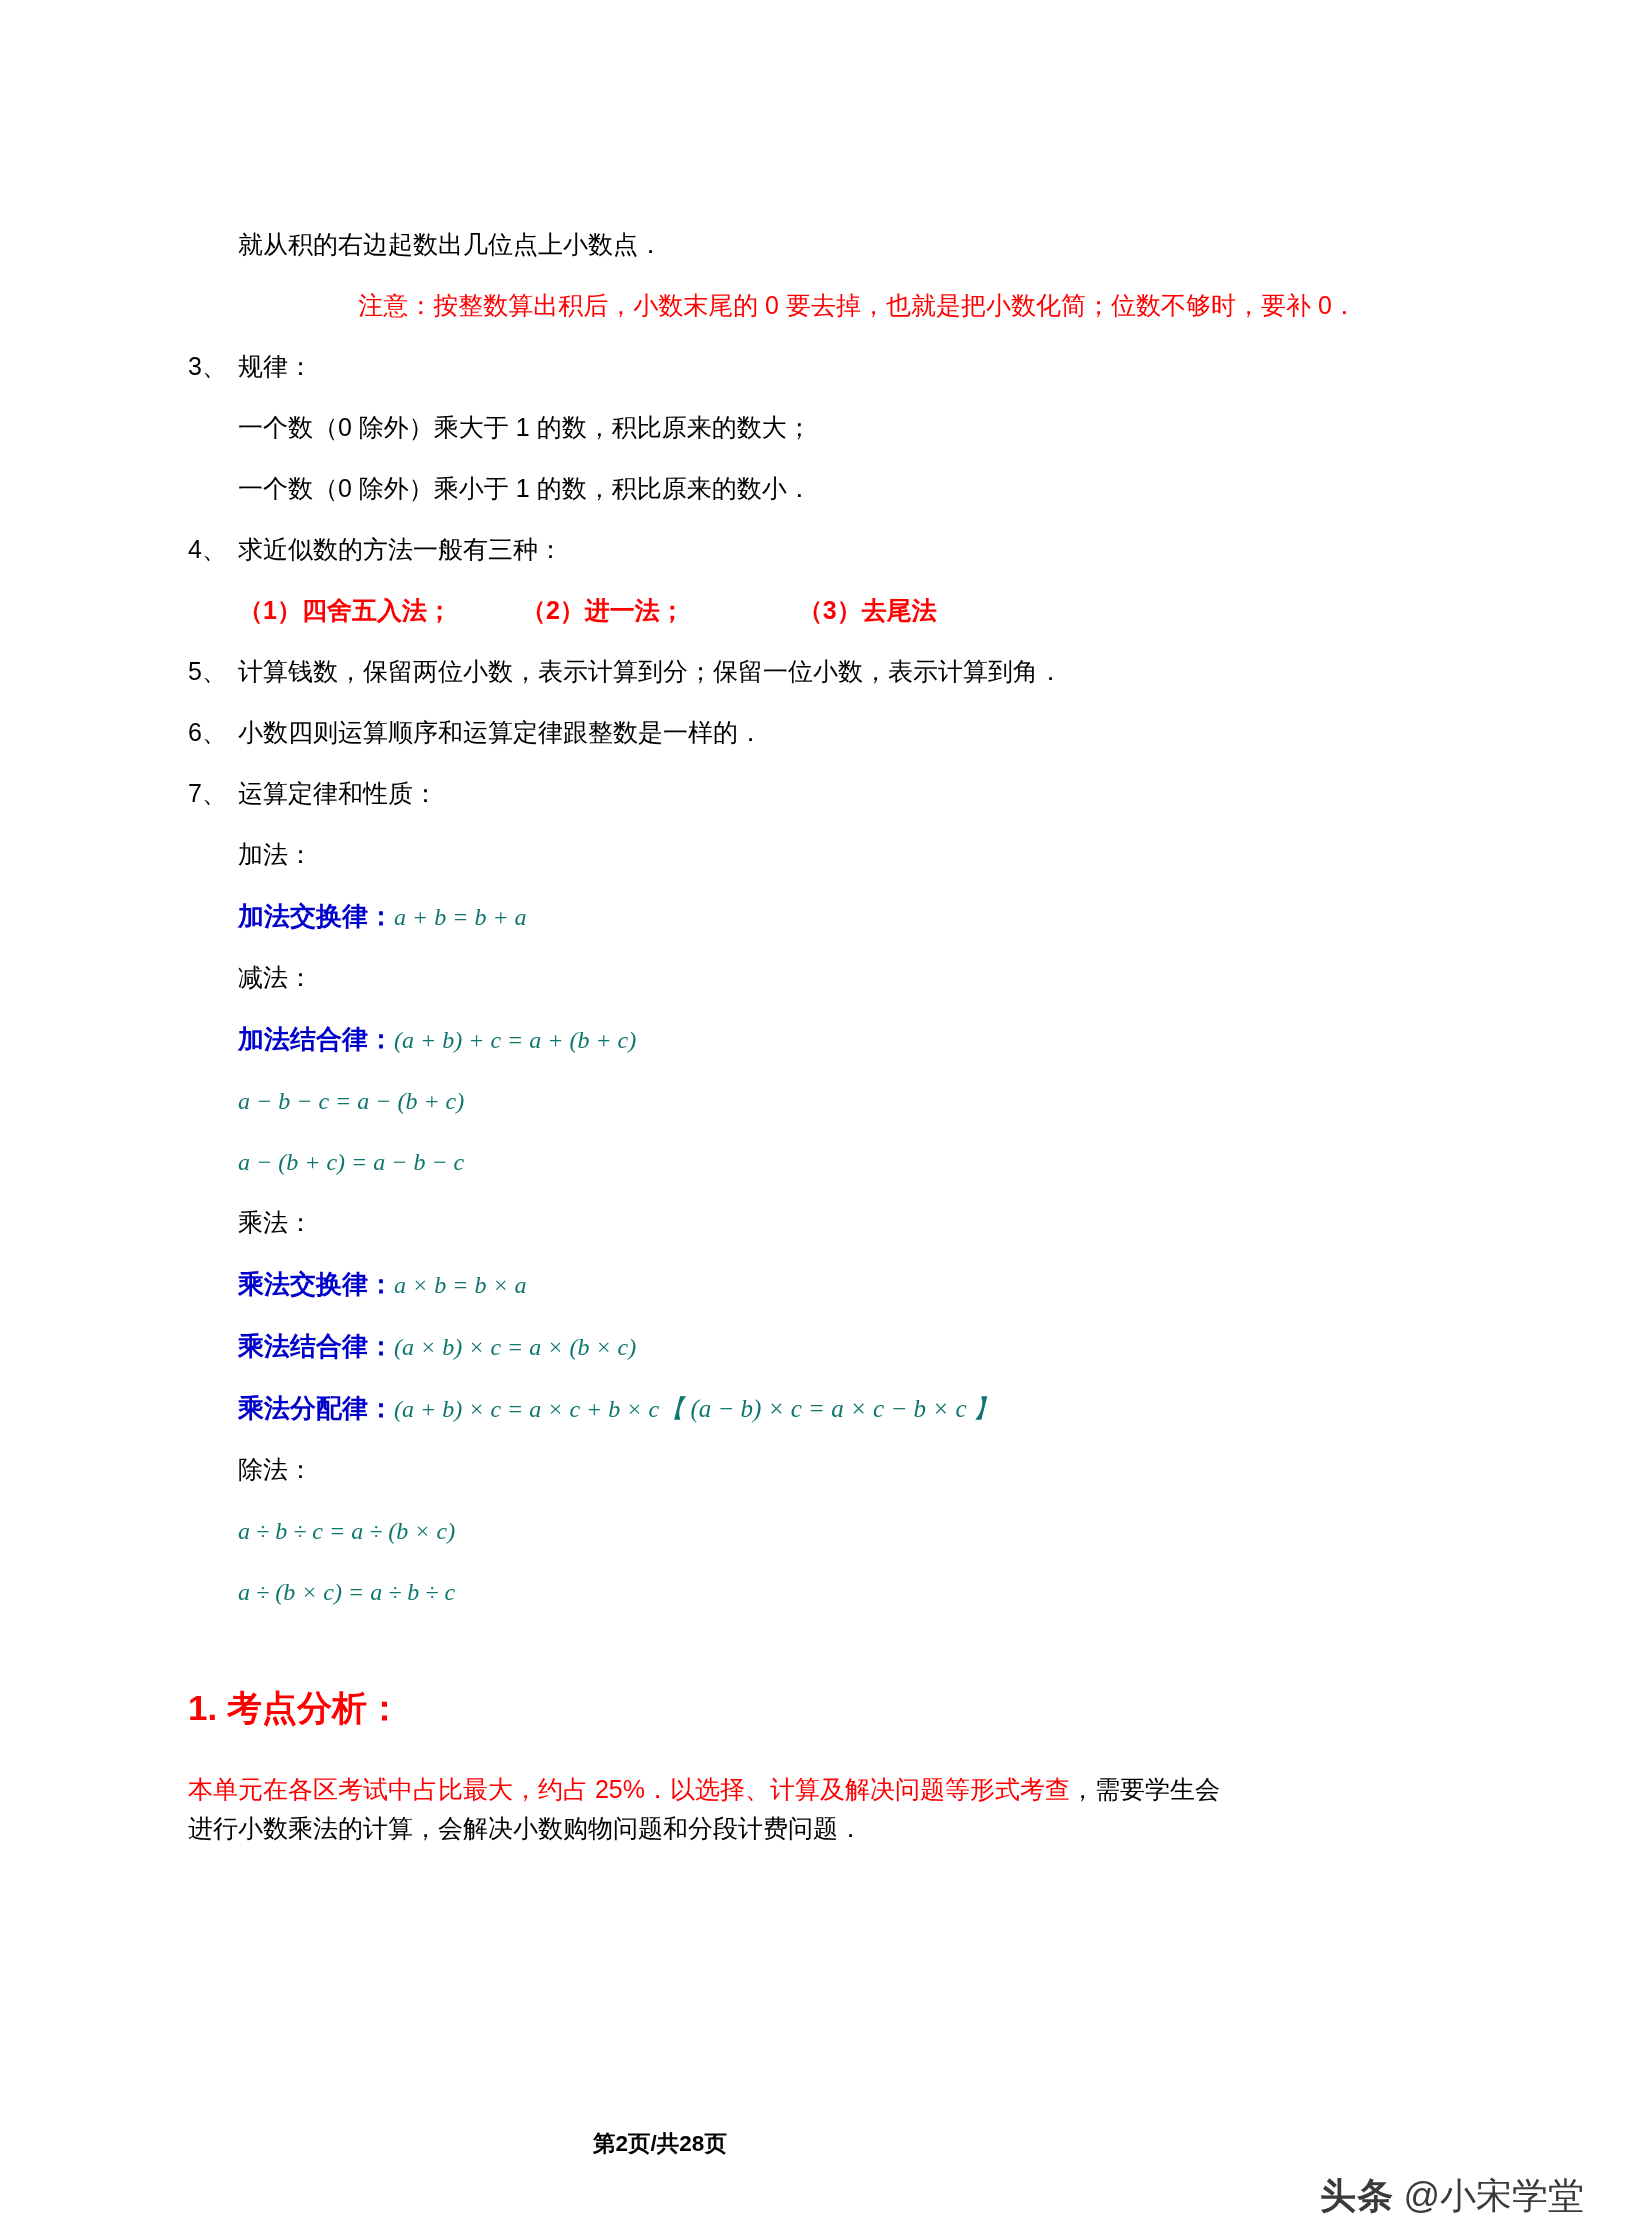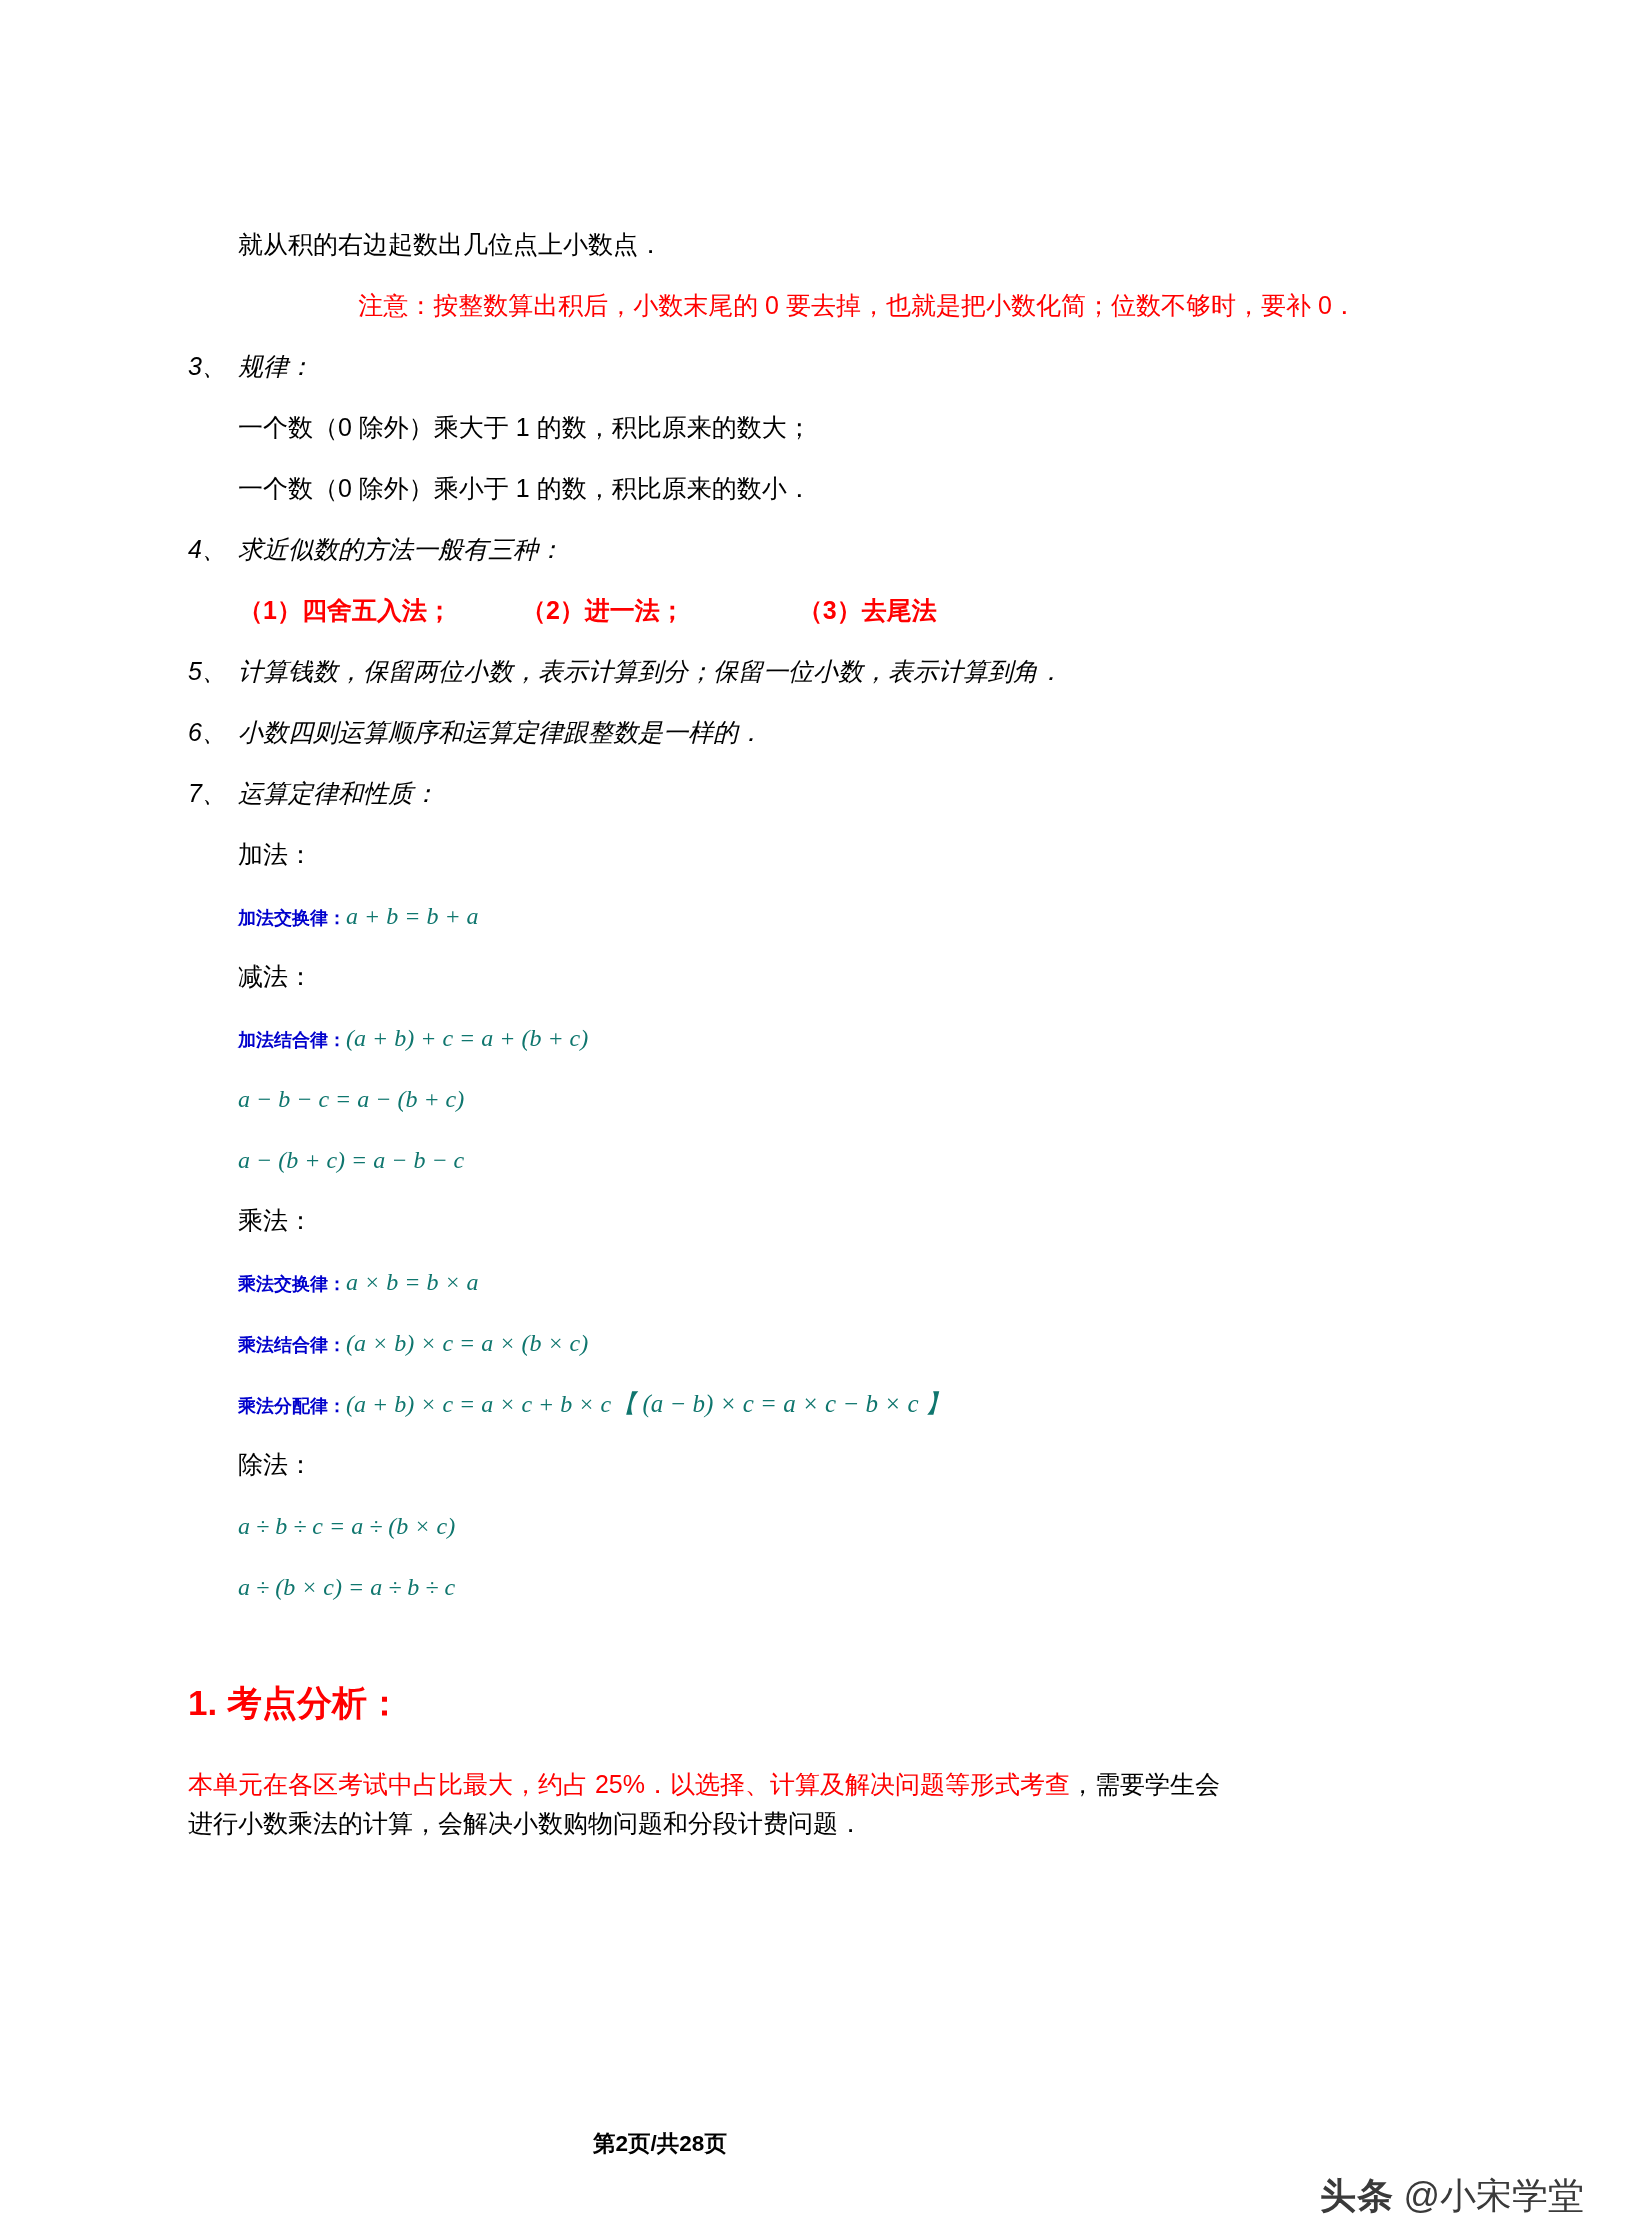--- a/index.html
+++ b/index.html
@@ -31,38 +31,37 @@
   .line {
     font-size: 25px;
     line-height: 1.0;
     margin-bottom: 36px;
     white-space: nowrap;
   }
   .indent-0 { margin-left: 0px; }
   .indent-1 { margin-left: 50px; }
   .num-item {
     position: relative;
-    font-style: italic;
   }
   .num {
     display: inline-block;
     width: 50px;
   }
   .red { color: #ff0000; text-align: center; }
   .blue { color: #0f766e; }
   .mathit {
     font-family: "Liberation Serif", "DejaVu Serif", serif;
     font-style: italic;
     font-size: 24px;
   }
   .law-label {
     color: #0000cc;
     font-family: "Liberation Sans", sans-serif;
     font-weight: bold;
-    font-size: 18px;
+    font-size: 26px;
   }
   .cn {
     font-family: "Liberation Sans", sans-serif;
   }
   .heading {
     color: #ff0000;
     font-family: "Liberation Sans", sans-serif;
     font-weight: bold;
     font-size: 35px;
     margin-top: 81px;

